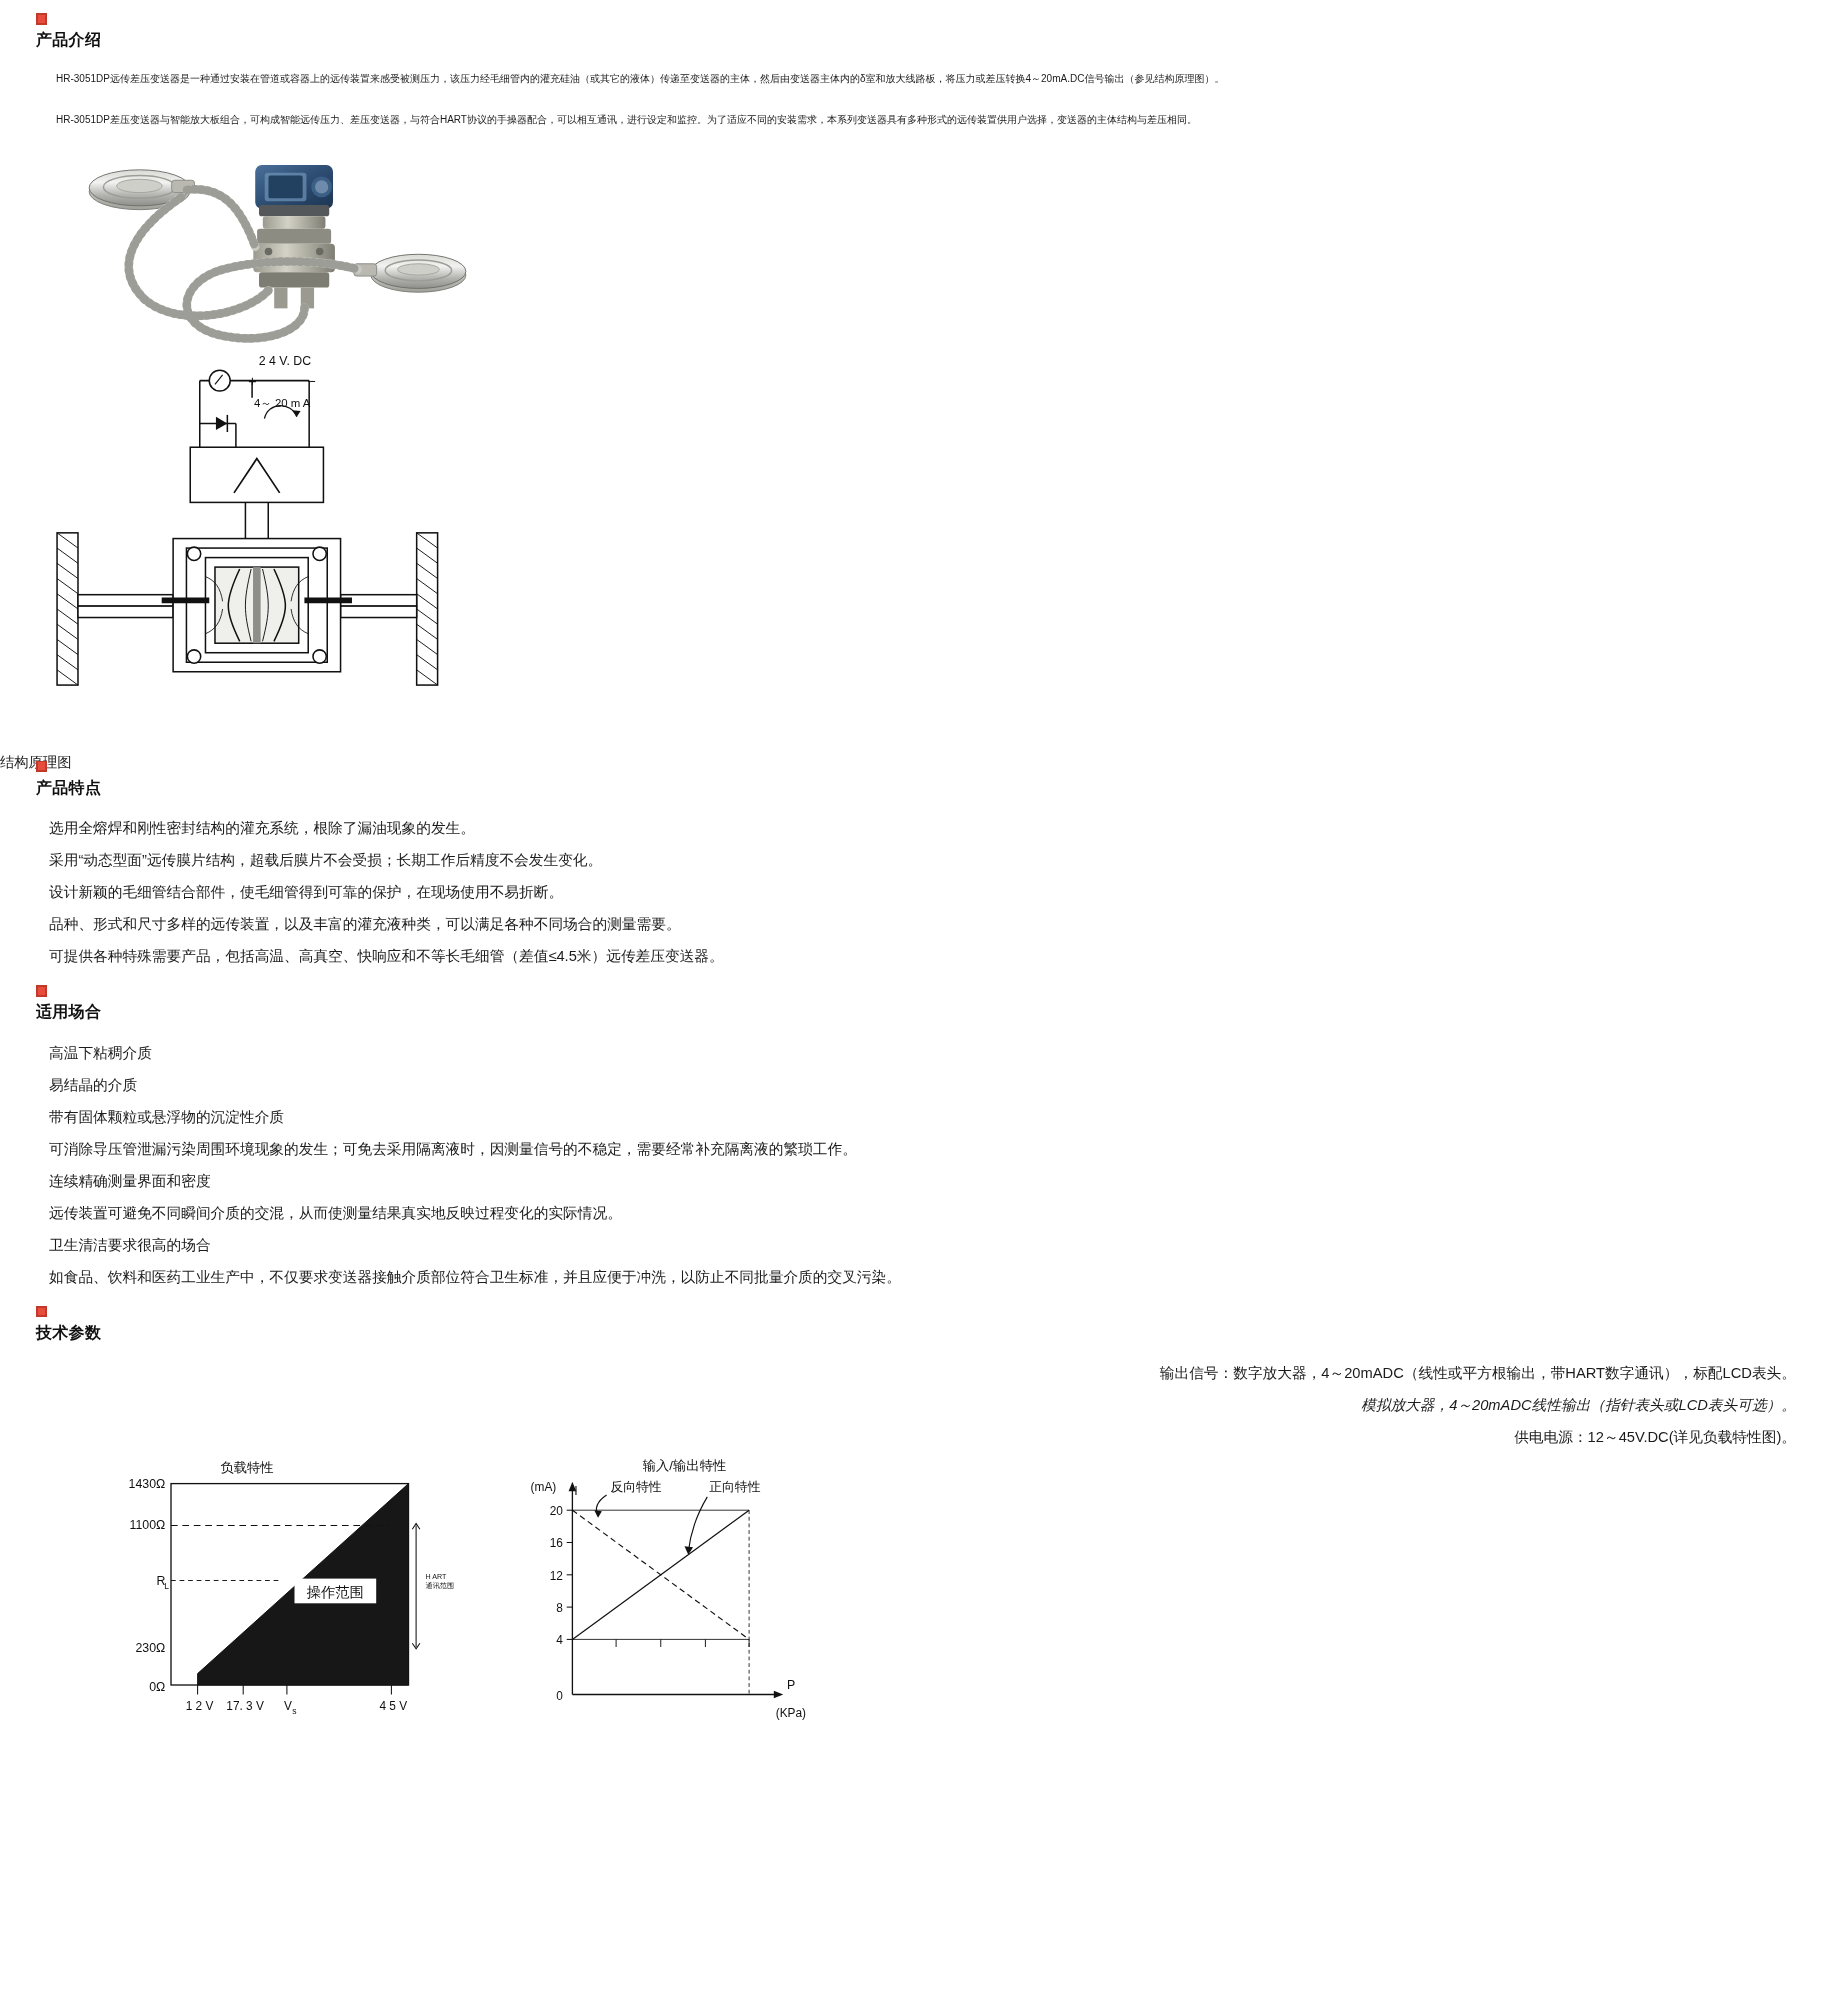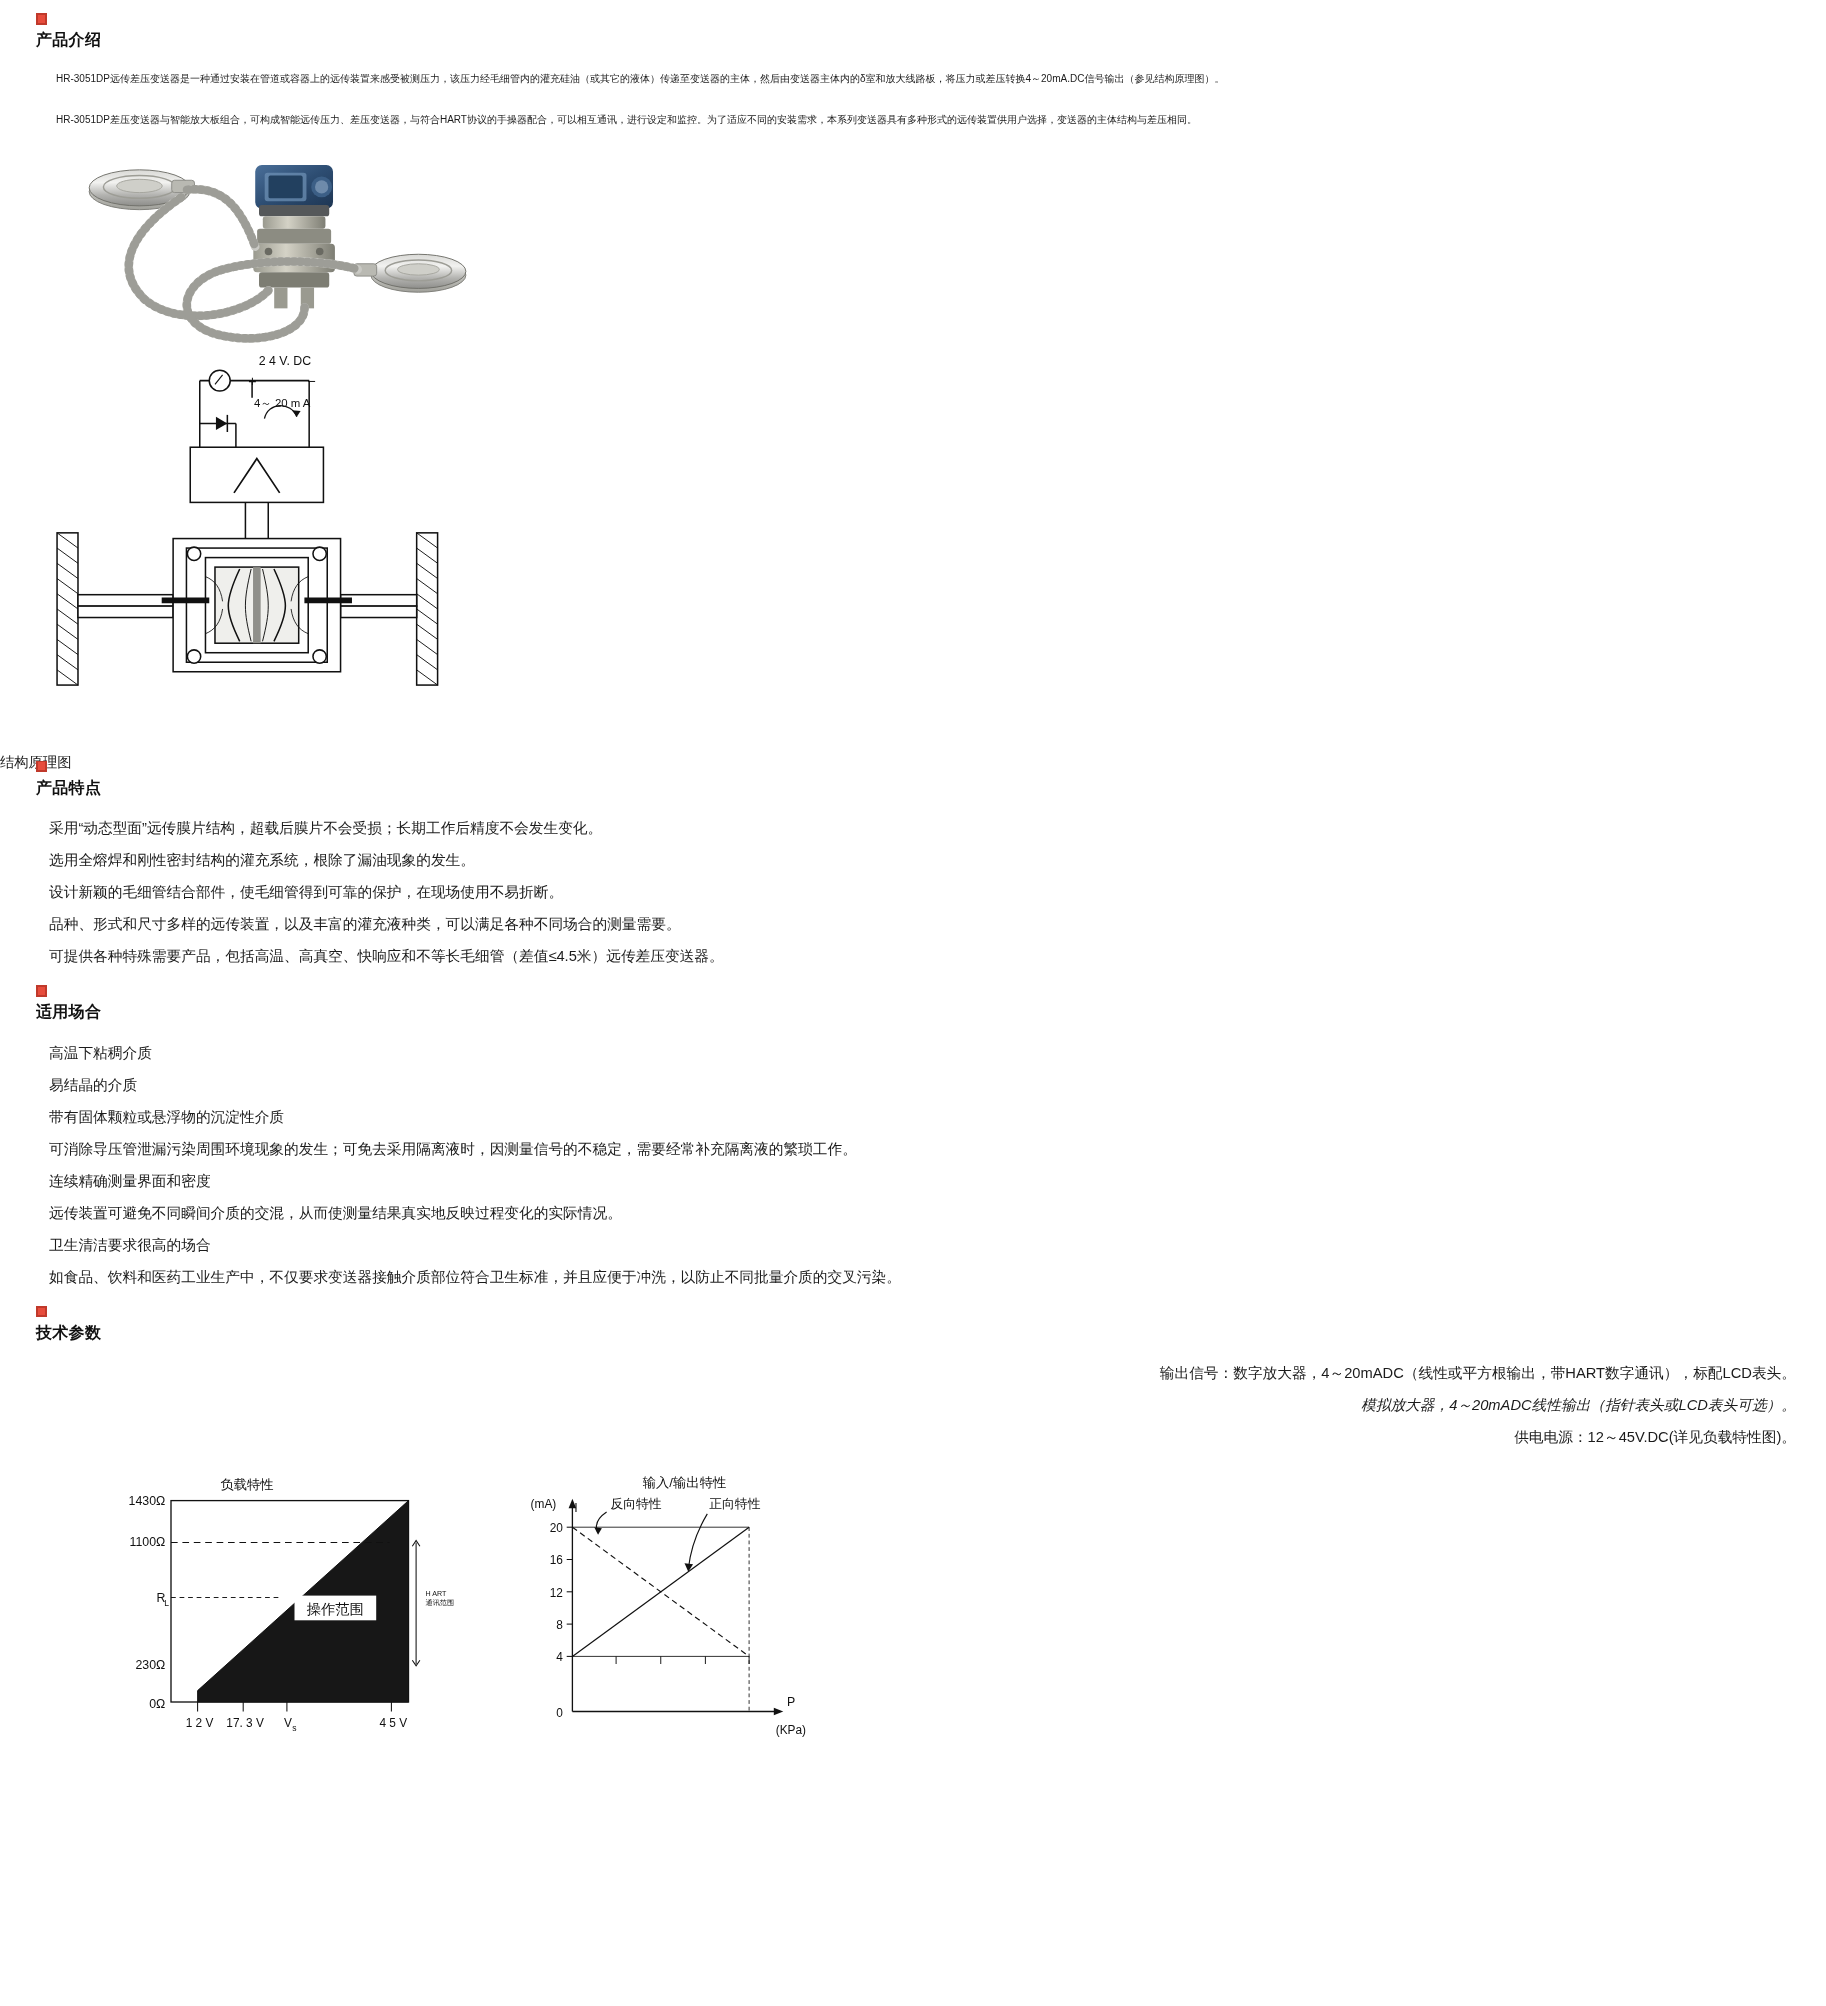--- a/index.html
+++ b/index.html
@@ -36,21 +36,21 @@
   .spec-list { margin:0 30px 0 72px; padding:0; list-style:none;text-align:right; }
   .spec-list li { font-size:14.7px; line-height:32px; color:#1b1b1b; }
   .spec-list li.indent { padding-left:114px;font-style:italic; }
 
   .photo-wrap { position:relative; width:100%; height:204px; margin-top:13.3px; }
   .diagram-wrap { position:relative; width:100%; height:395px; }
   .diagram-caption {
     font-size:14.3px; color:#1b1b1b; text-align:left;
     width:1826px; margin-top:5.7px;
   }
-  .chart-area { position:relative; width:1826px; height:314px; margin-top:21px; }
+  .chart-area { position:relative; width:1826px; height:314px; margin-top:4px; }
 
   svg { display:block; }
 </style>
 </head>
 <body>
 
 <div class="page">
 
   <span class="sec-marker"></span>
   <div class="sec-title">产品介绍</div>
@@ -200,22 +200,22 @@
         <path d="M150 261 L 200 261" stroke="#111" stroke-width="6"></path>
         <path d="M300 261 L 350 261" stroke="#111" stroke-width="6"></path>
       </g>
     </svg>
     <div class="diagram-caption">结构原理图</div>
   </div>
 
   <span class="sec-marker"></span>
   <div class="sec-title">产品特点</div>
   <ul class="bullet-list">
+    <li>选用全熔焊和刚性密封结构的灌充系统，根除了漏油现象的发生。</li>
     <li>采用“动态型面”远传膜片结构，超载后膜片不会受损；长期工作后精度不会发生变化。</li>
-    <li>选用全熔焊和刚性密封结构的灌充系统，根除了漏油现象的发生。</li>
     <li>设计新颖的毛细管结合部件，使毛细管得到可靠的保护，在现场使用不易折断。</li>
     <li>品种、形式和尺寸多样的远传装置，以及丰富的灌充液种类，可以满足各种不同场合的测量需要。</li>
     <li>可提供各种特殊需要产品，包括高温、高真空、快响应和不等长毛细管（差值≤4.5米）远传差压变送器。</li>
   </ul>
 
   <span class="sec-marker"></span>
   <div class="sec-title">适用场合</div>
   <ul class="bullet-list">
     <li>高温下粘稠介质</li>
     <li>易结晶的介质</li>

